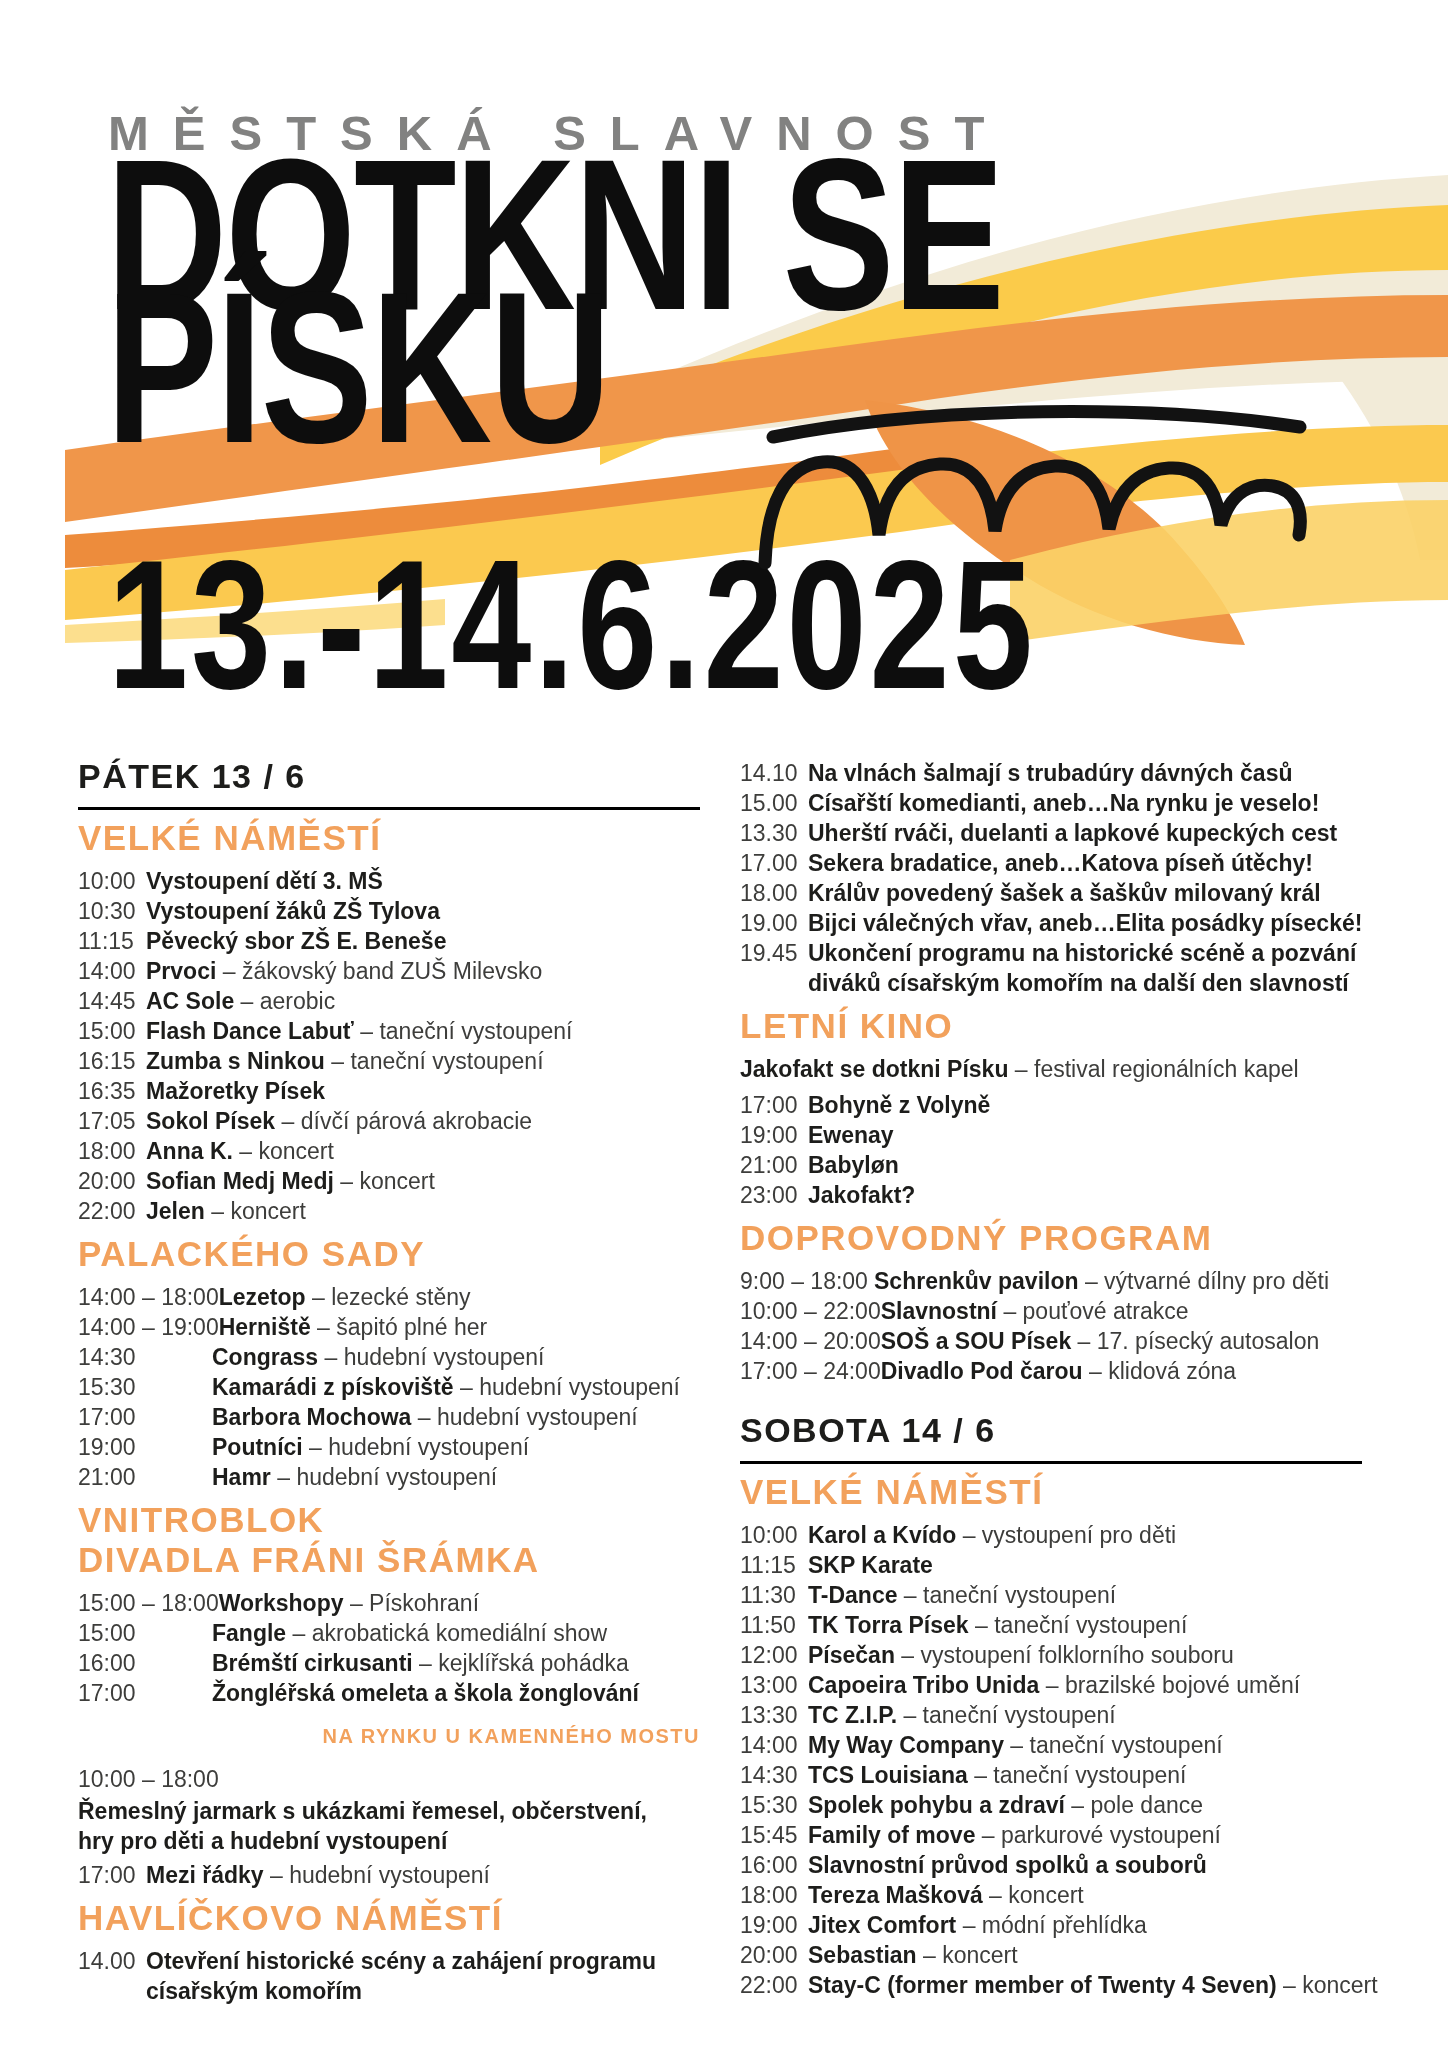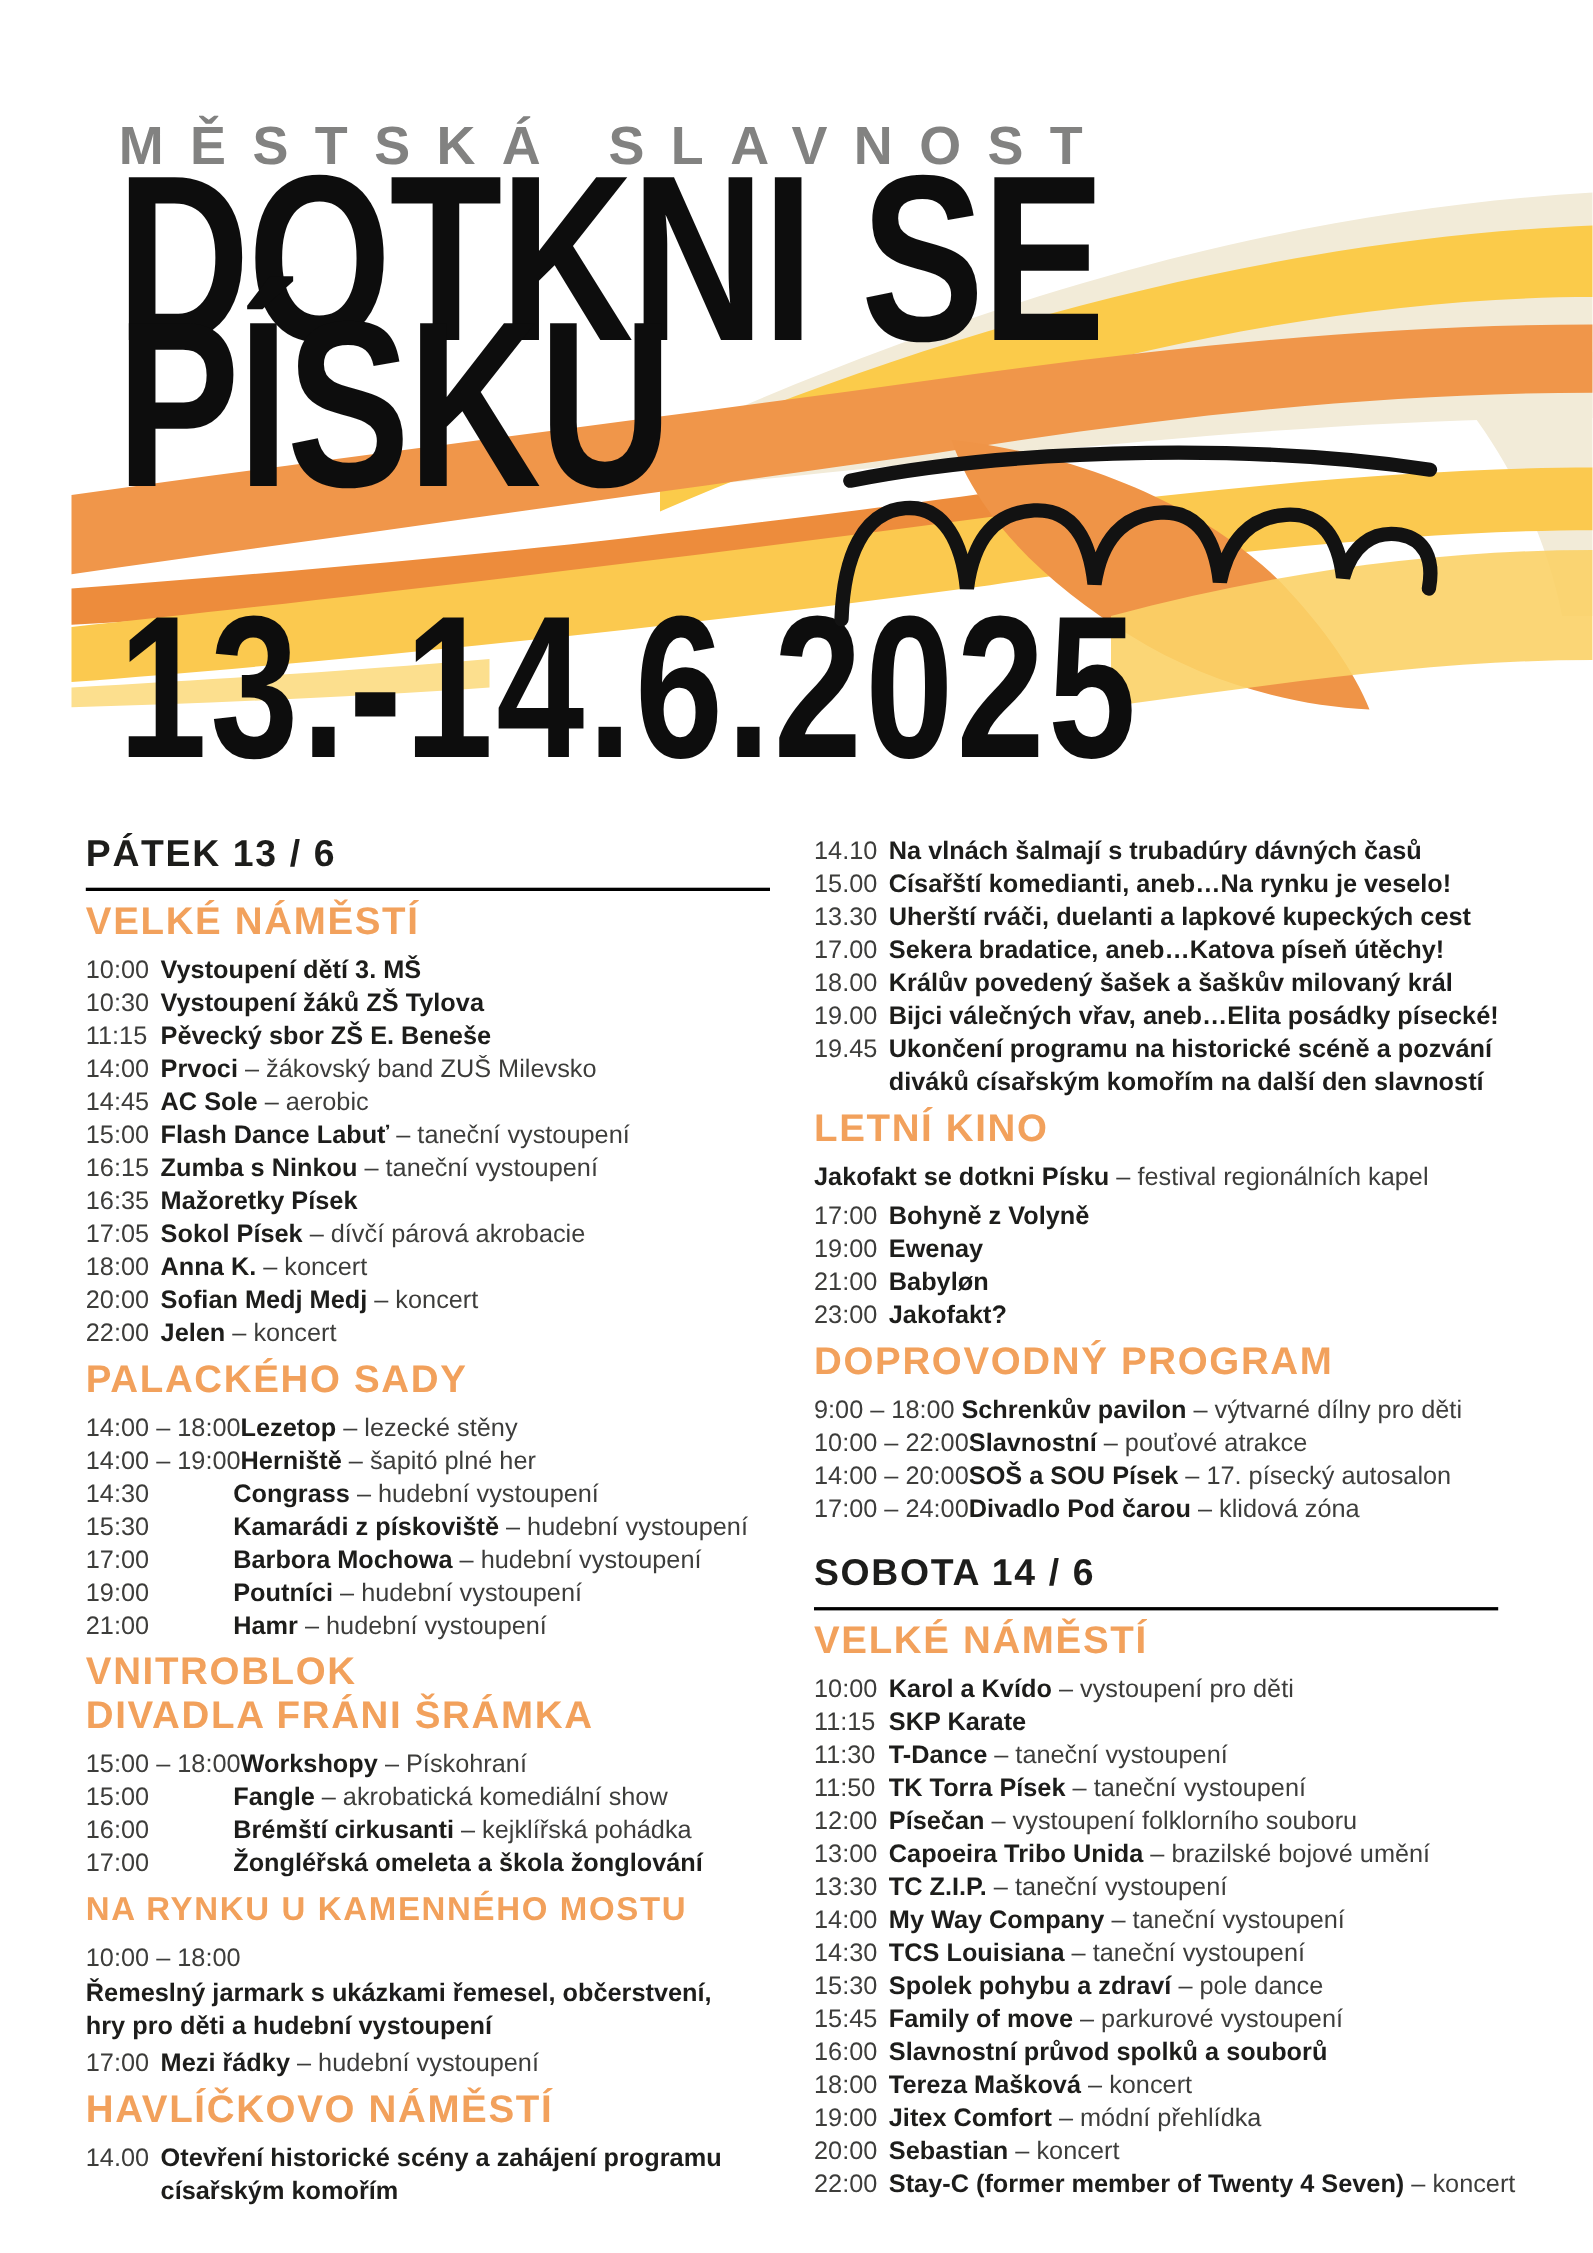--- a/index.html
+++ b/index.html
@@ -173,21 +173,21 @@
             <span class="time">16:00</span>
             <span class="text"><span class="name">Brémští cirkusanti</span><span class="desc"> – kejklířská pohádka</span></span>
           </div>
           <div class="row">
             <span class="time">17:00</span>
             <span class="text"><span class="name">Žongléřská omeleta a škola žonglování</span></span>
           </div>
         </div>
         <div class="venue">
           <div class="venue-title">
-            <span class="tline" style="font-size: 30px;">NA RYNKU U KAMENNÉHO MOSTU</span>
+            <span class="tline" style="font-size: 20px; text-align: right;">NA RYNKU U KAMENNÉHO MOSTU</span>
           </div>
           <div class="row time-only">
             <span class="time">10:00 – 18:00</span>
           </div>
           <div class="note">Řemeslný jarmark s ukázkami řemesel, občerstvení,<br>hry pro děti a hudební vystoupení</div>
           <div class="row">
             <span class="time">17:00</span>
             <span class="text"><span class="name">Mezi řádky</span><span class="desc"> – hudební vystoupení</span></span>
           </div>
         </div>

